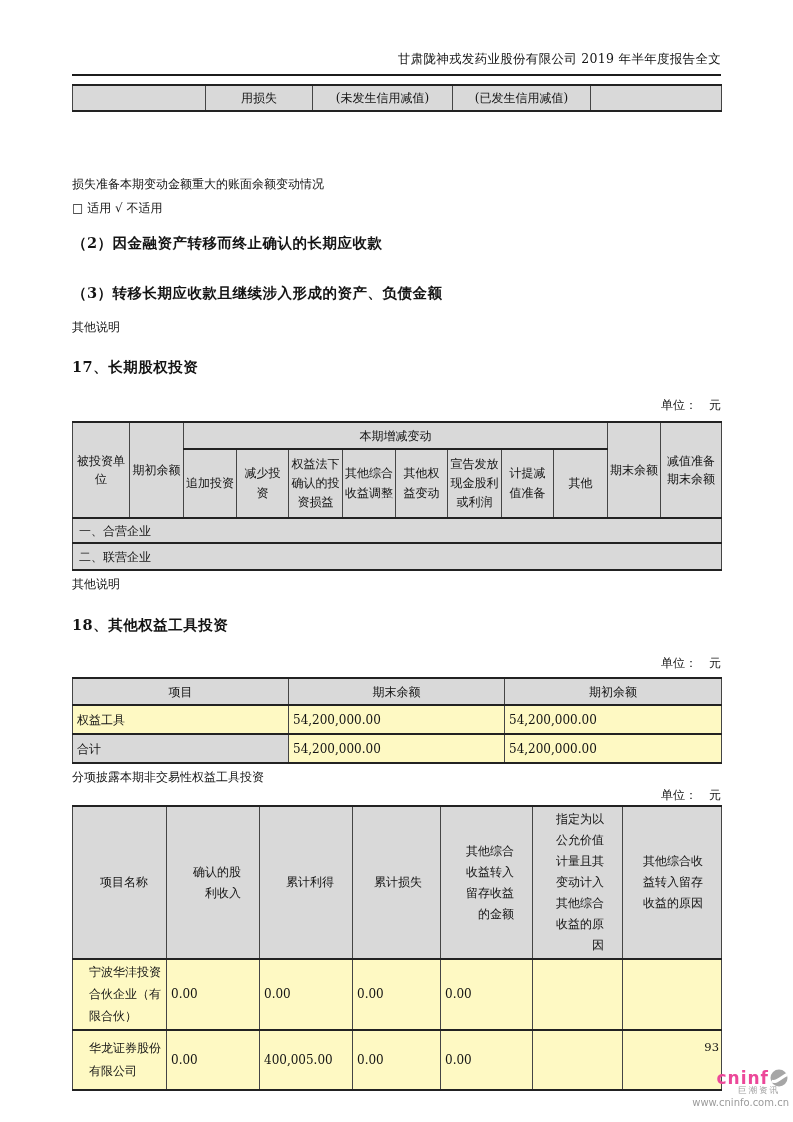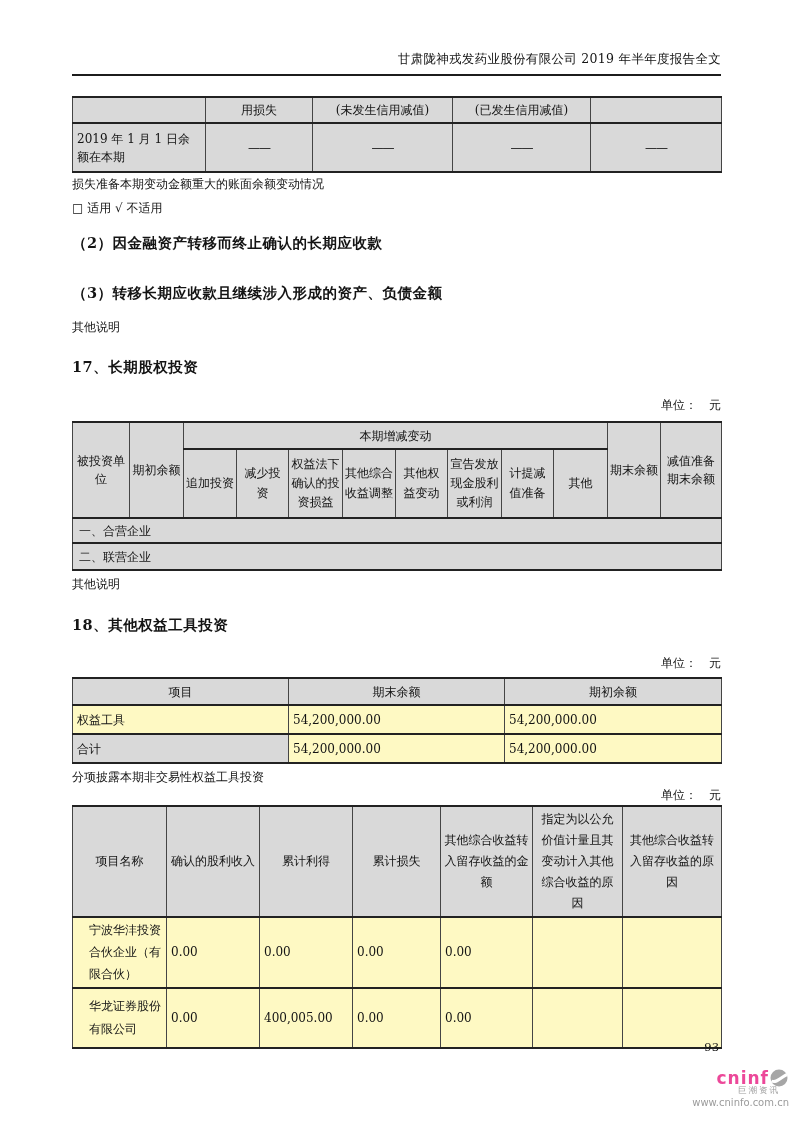--- a/index.html
+++ b/index.html
@@ -20,39 +20,39 @@
     border-top:2px solid #222; border-bottom:2px solid #222;
     font-weight:normal; padding:1px 4px; overflow:hidden;
     font-size:12px; line-height:1.5; vertical-align:middle;
   }
   .gray { background:#d9d9d9; }
   .white { background:#fef9c3; }
   .center { text-align:center; }
   .left { text-align:left; }
   .right { text-align:left; }
 
-  #tableA { top:96px; width:649px;border-radius:23px; }
+  #tableA { top:84px; width:649px;border-radius:23px; }
   #tableA .hdr td { height:26px; }
   #tableA .bod td { height:49px; }
   #tableA .dash { letter-spacing:-1px; }
 
   #tableB { top:421px; width:649px; }
   #tableB td { padding:1px 2px; }
   #tableB .r1 td { height:27px; }
   #tableB .r2 td { height:69px; line-height:1.6; }
   #tableB .r3 td { height:25px; }
   #tableB .r4 td { height:27px; }
   #tableB .span-row td { padding-left:6px; }
 
   #tableC { top:677px; width:649px; }
   #tableC .hdr td { height:27px; }
   #tableC .r td { height:29px; }
 
   #tableD { top:805px; width:649px; }
-  #tableD .hdr td { height:89px; line-height:1.75; padding:2px 3px; }
+  #tableD .hdr td { height:89px; line-height:1.75; padding:2px 18px;text-align:right; }
   #tableD .row1 td { height:69px; }
   #tableD .row2 td { height:60px; }
   #tableD .name { line-height:1.85; padding-left:16px; }
 
   .note { left:72px; font-size:12px; }
   .heading { left:72px; font-size:14.5px; font-weight:bold; letter-spacing:0.5px; }
   .unit { right:72px; font-size:12px; }
 
   .page-num { top:1040px; right:74px; font-size:11.5px; }
 
@@ -79,27 +79,20 @@
         <col style="width:138px">
         <col style="width:131px">
       </colgroup>
     <tbody>
         <tr class="hdr">
       <td class="gray center"></td>
       <td class="gray center">用损失</td>
       <td class="gray center">(未发生信用减值)</td>
       <td class="gray center">(已发生信用减值)</td>
       <td class="gray center"></td>
-    </tr>
-    <tr class="bod">
-      <td class="gray left">2019 年 1 月 1 日余额在本期</td>
-      <td class="gray center dash">——</td>
-      <td class="gray center dash">——</td>
-      <td class="gray center dash">——</td>
-      <td class="gray center dash">——</td>
     </tr>
   </tbody>
     </table>
 
   <div class="abs note" style="top:176px">损失准备本期变动金额重大的账面余额变动情况</div>
   <div class="abs note" style="top:200px">□ 适用 √ 不适用</div>
 
   <div class="abs heading" style="top:234px">（2）因金融资产转移而终止确认的长期应收款</div>
   <div class="abs heading" style="top:284px">（3）转移长期应收款且继续涉入形成的资产、负债金额</div>
   <div class="abs note" style="top:319px">其他说明</div>

